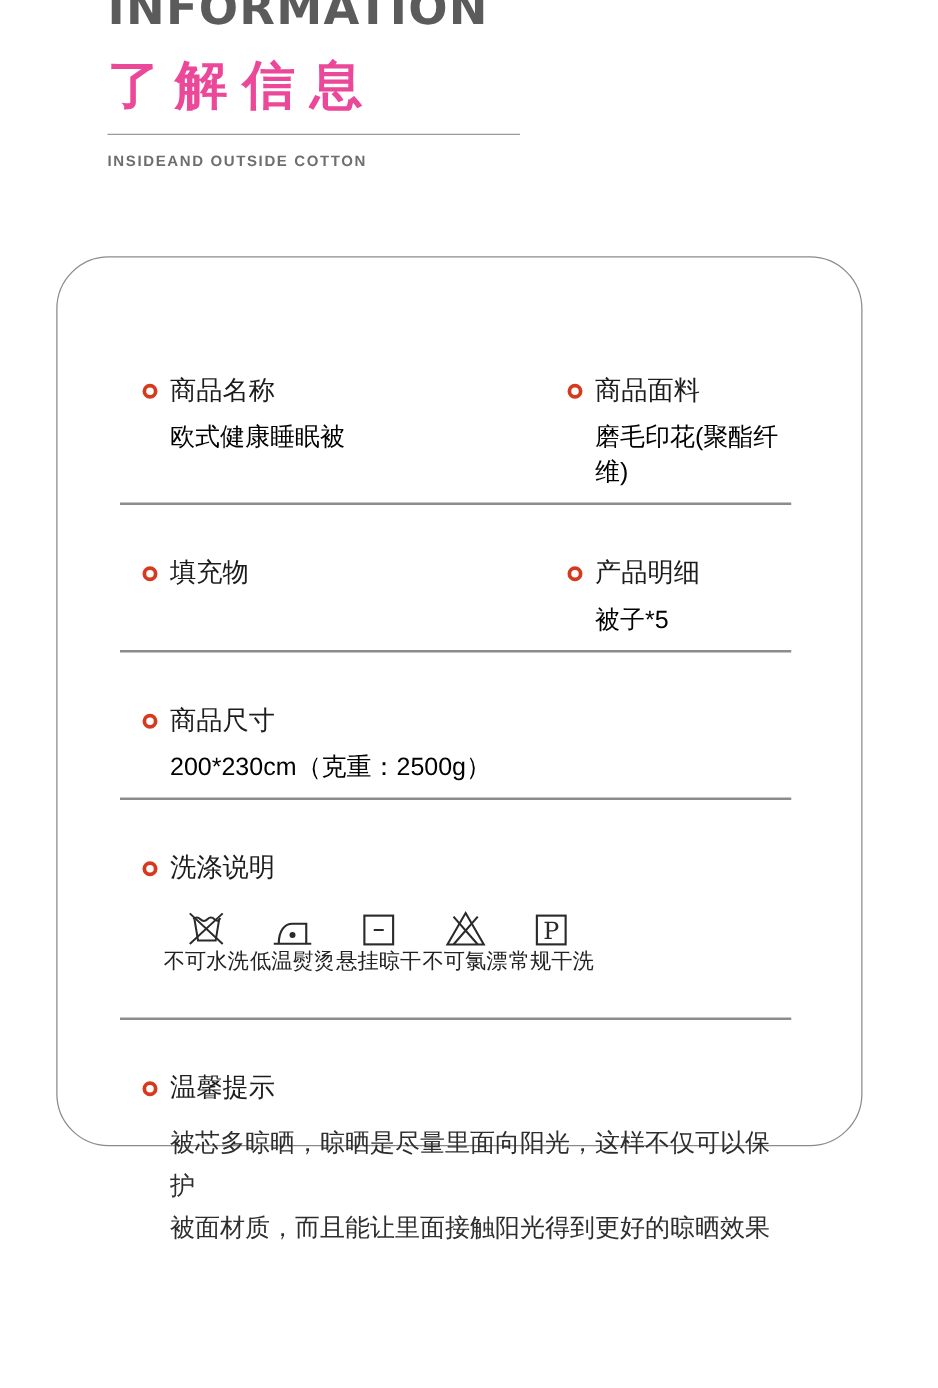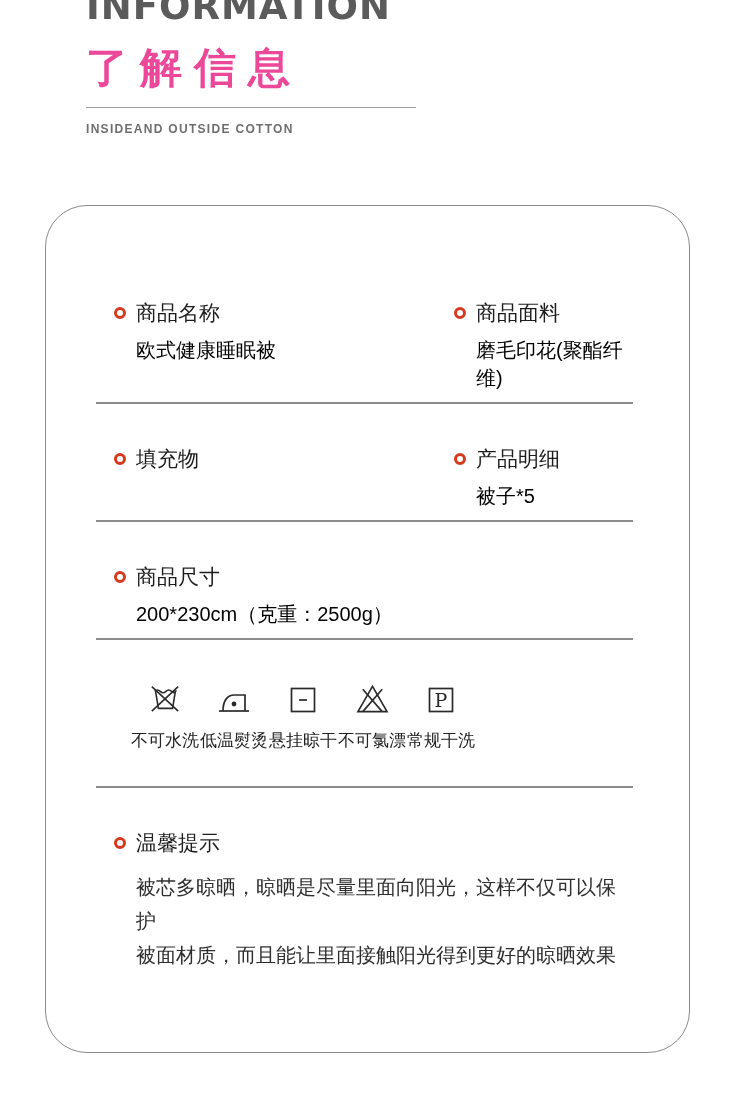--- a/index.html
+++ b/index.html
@@ -12,21 +12,21 @@
   .title-en { font-family:"DejaVu Sans","Liberation Sans",sans-serif;
               font-size:37px; font-weight:700; color:#5b5b5b;
               letter-spacing:1px; line-height:1; margin-top:-12px; }
   .title-zh { font-size:42px; font-weight:600; color:#ec4899;
               letter-spacing:12px; margin-top:20px; line-height:46px; }
   .header-rule { width:330px; height:1px; background:#9a9a9a; margin-top:16px; }
   .subtitle { font-size:12px; font-weight:700; color:#6e6e6e;
               letter-spacing:1.3px; margin-top:14px; }
 
   
-  .card { position:absolute; left:45px; top:205px; width:645px; height:848px;
+  .card { position:absolute; left:45px; top:205px; width:645px; height:712px;
           border:1px solid #8a8a8a; border-radius:42px;
           padding:92px 56px 0 68px; background:#fff; }
 
   .two-col { display:flex; }
   .col-left { width:340px; flex:0 0 340px; }
   .col-right { flex:1; }
 
   .label-row { display:flex; align-items:center; gap:10px;
                font-size:21px; line-height:30px; font-weight:500; color:#1c1c1c; }
   .bullet { width:12px; height:12px; border:3.5px solid #d63a1e;
@@ -36,21 +36,21 @@
   .divider { height:2px; width:537px; background:#8c8c8c;
              margin:10px 0 40px -18px; border:none; }
   .divider.wash { margin-top:34px; }
 
   
   .wash-row { display:flex; gap:1px; margin:14px 0 0 17px; }
   .wash-item { width:68px; display:flex; flex-direction:column;
                align-items:center; }
   .wash-icon-box { height:34px; display:flex; align-items:flex-end; justify-content:center; }
   .wash-item svg { stroke:#2a2a2a; fill:none; stroke-width:1.7; }
-  .wash-label { font-size:17px; line-height:22px; color:#222; margin-top:16px;
+  .wash-label { font-size:17px; line-height:22px; color:#222; margin-top:0;
                 white-space:nowrap; }
   .p-letter { font-family:"DejaVu Serif","Liberation Serif",serif;
               font-size:19px; font-weight:500; fill:#2a2a2a; stroke:none; }
 
   
   .tips-text { margin:12px 0 0 22px; font-size:20px; line-height:34px; color:#2e2e2e; }
 </style>
 </head>
 <body>
 
@@ -101,20 +101,24 @@
   <div>
     <div class="label-row">
       <span class="bullet"></span>
       <span>商品尺寸</span>
     </div>
     <div class="value">200*230cm（克重：2500g）</div>
   </div>
   <div class="divider"></div>
 
   <div>
+    <div class="label-row">
+      <span class="bullet"></span>
+      <span>洗涤说明</span>
+    </div>
     <div class="wash-row">
 
       <div class="wash-item">
         <div class="wash-icon-box">
           <svg width="32" height="32" viewBox="0 0 34 34">
             <path d="M6 10 Q9 7 12 10 T18 10 T24 10 T29 9"></path>
             <path d="M7 10 L10 28 L25 28 L28 10"></path>
             <path d="M3 5 L31 31 M31 5 L3 31"></path>
           </svg>
         </div>

